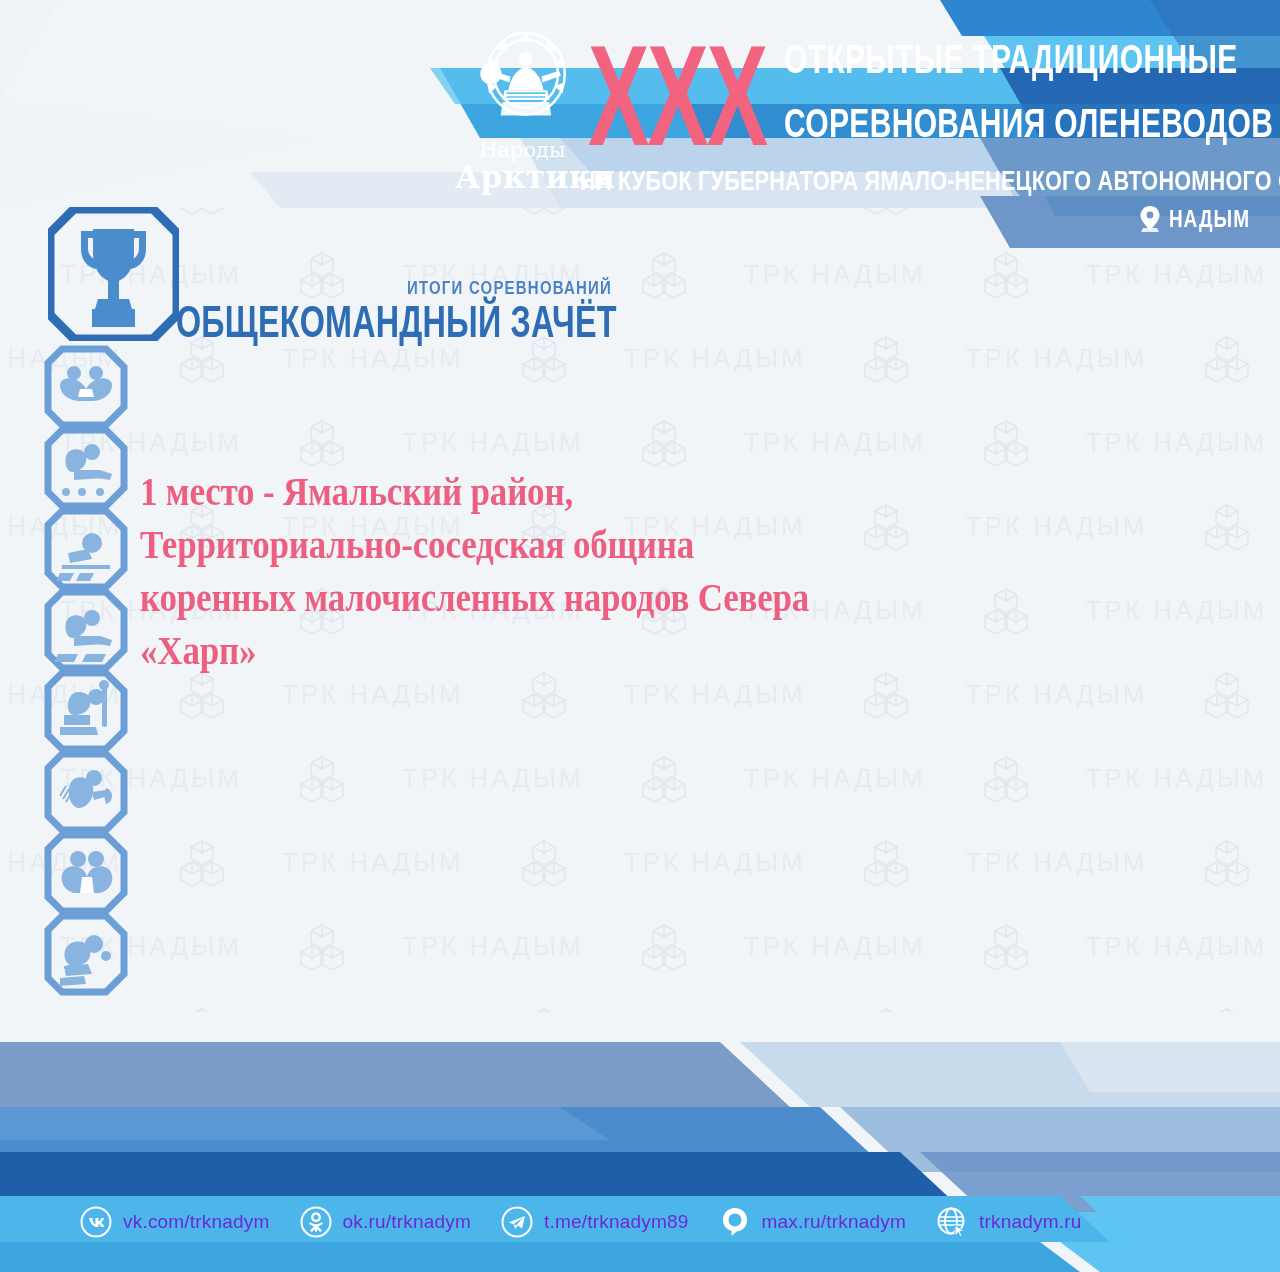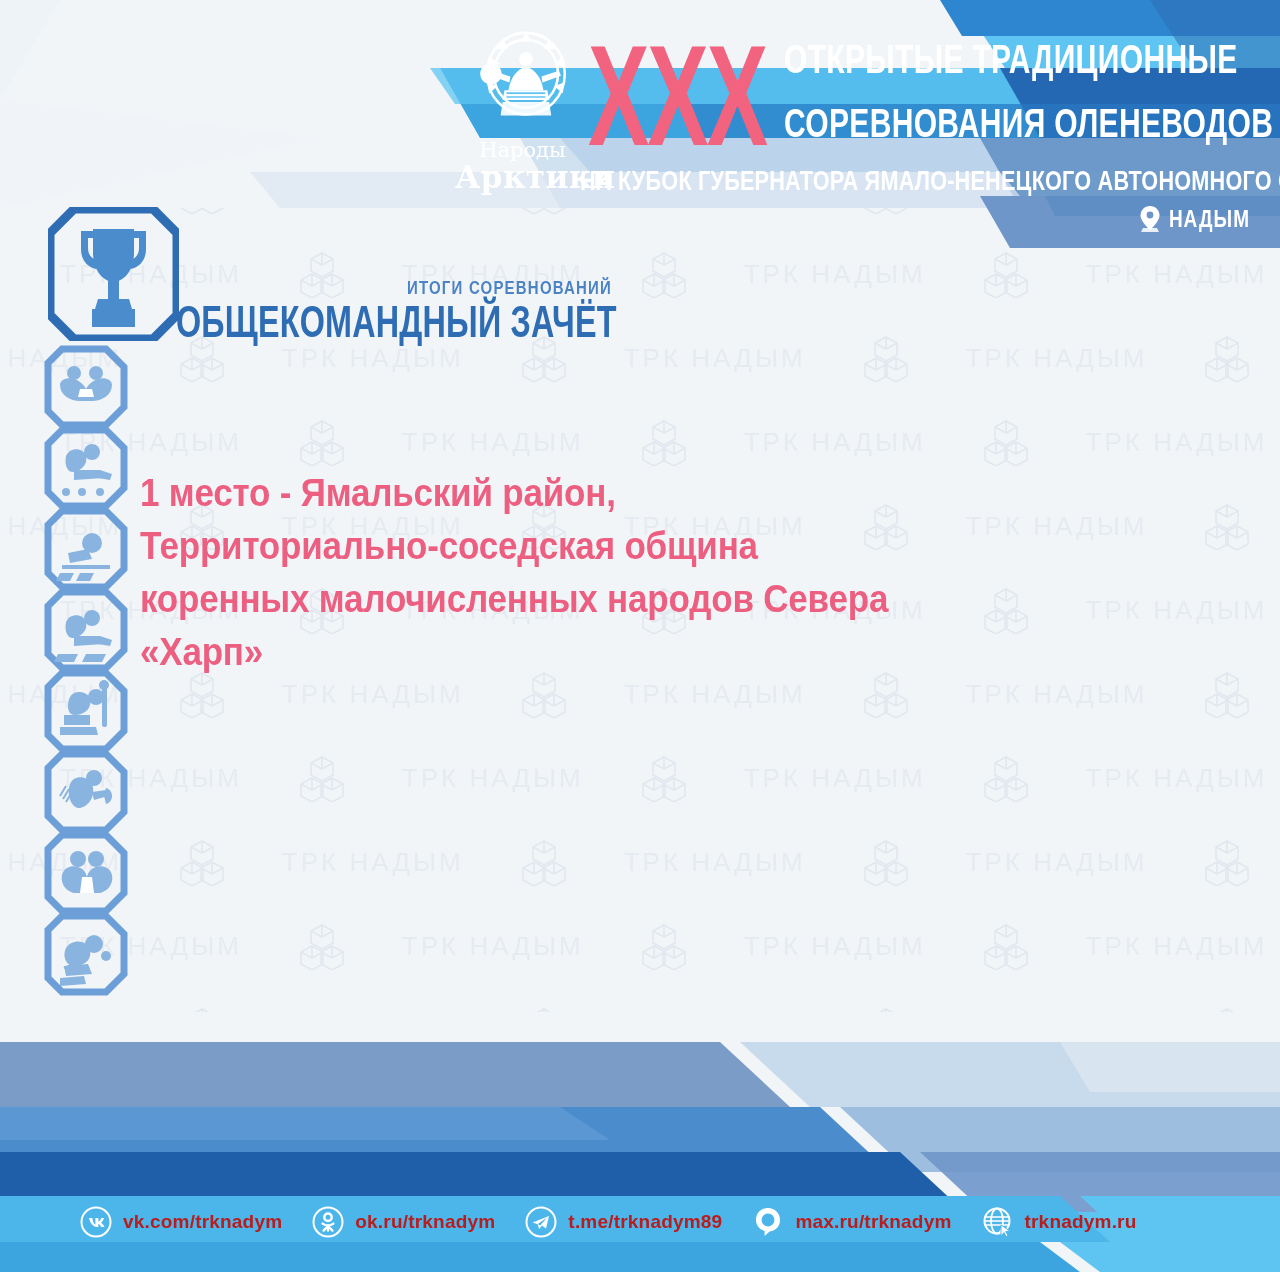--- a/index.html
+++ b/index.html
@@ -101,21 +101,21 @@
   
   .sidebar{
     position:absolute;left:44px;top:345px;width:92px;z-index:6;
   }
   .side-item{
     position:relative;width:84px;height:84px;margin-bottom:-3px;
   }
 
   
   .results{
-    position:absolute;left:140px;top:462px;width:1060px;z-index:6;
+    position:absolute;left:140px;top:462px;width:1060px;z-index:6;font-family:Liberation Serif, serif;
   }
   .res-block{margin-bottom:48px;}
   .res-line{
     color:#ec5f80;font-weight:700;
     font-size:35px;line-height:53px;
     letter-spacing:-.2px;
     transform:scaleY(1.12);transform-origin:left top;
   }
 
   
@@ -125,21 +125,21 @@
   }
   .btm-svg{position:absolute;inset:0;}
 
   
   .footer{
     position:absolute;left:0;top:1196px;width:1280px;height:52px;z-index:8;
     display:flex;align-items:center;padding-left:80px;box-sizing:border-box;
     gap:0px;
   }
   .f-item{display:flex;align-items:center;gap:11px;margin-right:30px;}
-  .f-label{color:#b91c1c;font-size:19px;font-weight:700;letter-spacing:.2px;}
+  .f-label{color:#6d28d9;font-size:19px;font-weight:400;letter-spacing:.2px;}
   .f-ico{width:32px;height:32px;flex:0 0 auto;}
 </style>
 </head>
 <body>
 
 <div class="poster">
 
   <div class="watermark" id="wmLayer">
       <div class="wm-row" style="top:-20px">
         <span class="wm-txt">ТРК НАДЫМ</span>

